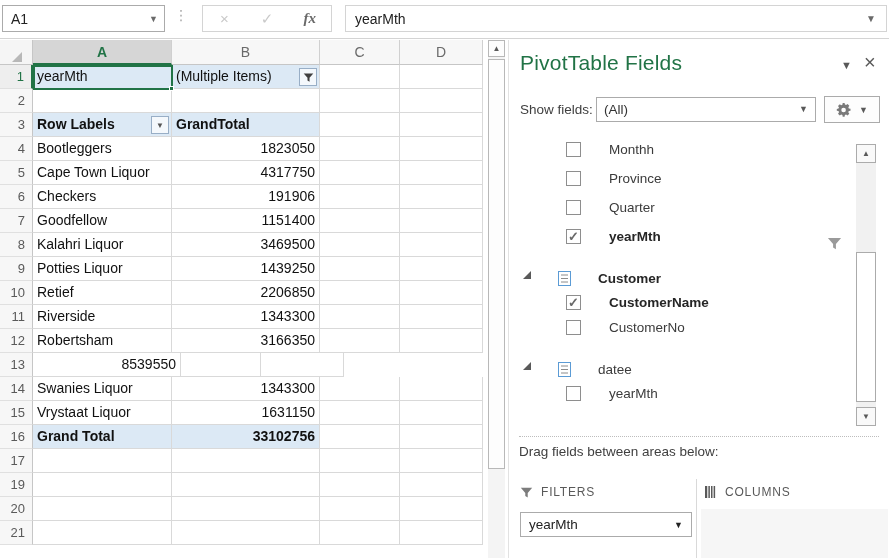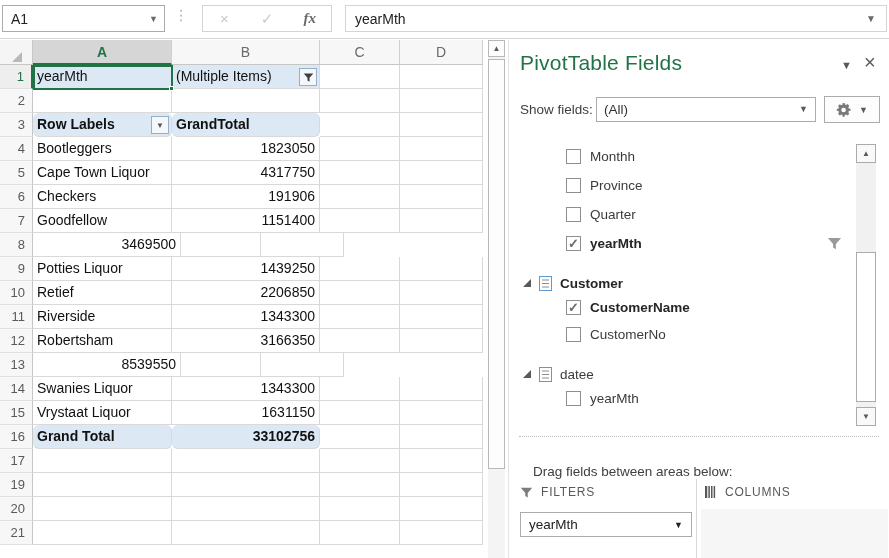--- a/index.html
+++ b/index.html
@@ -25,21 +25,21 @@
   .col-headers { display:flex; height:25px; }
   .corner { width:33px; height:25px; background:#f5f5f5; border-right:1px solid #c6c6c6; border-bottom:1px solid #c6c6c6; position:relative; }
   .corner .tri { position:absolute; right:2px; bottom:2px; width:0; height:0; border-left:10px solid transparent; border-bottom:10px solid #b8b8b8; }
   .col-h { height:25px; background:#f7f7f7; border-right:1px solid #d0d0d0; border-bottom:1px solid #c6c6c6; text-align:center; font-size:14px; color:#6a6a6a; line-height:24px; }
   .col-h.sel { background:#d6d6d6; color:#217346; font-weight:bold; border-bottom:2px solid #217346; }
   .grid-row { display:flex; height:24px; }
   .row-num { width:33px; background:#f7f7f7; border-right:1px solid #c6c6c6; border-bottom:1px solid #e0e0e0; font-size:13px; color:#5a5a5a; text-align:right; padding-right:7px; line-height:23px; }
   .row-num.sel { color:#217346; border-right:2px solid #217346; background:#eeeeee; }
   .cell { height:24px; border-right:1px solid #d9d9d9; border-bottom:1px solid #d9d9d9; font-size:14px; color:#111; line-height:23px; padding-left:4px; white-space:nowrap; overflow:hidden; position:relative; background:#fff; }
   .cell.pivot { background:#dce9f5; }
-  .cell.bold { font-weight:bold;border-radius:6px; }
+  .cell.bold { font-weight:bold; }
   .cell.num { text-align:right; padding-right:4px; padding-left:0; }
   .cell-btn { position:absolute; right:2px; top:3px; width:18px; height:18px; background:#f4f8fc; border:1px solid #98aec6; display:flex; align-items:center; justify-content:center; }
   .cell-btn .dd { font-size:8px; color:#555; }
   .sel-overlay { position:absolute; left:33px; top:25px; width:140px; height:25px; border:2px solid #217346; pointer-events:none; }
   .sel-overlay .handle { position:absolute; right:-3px; bottom:-3px; width:5px; height:5px; background:#217346; border:1px solid #fff; }
 
   
   .v-scroll { position:absolute; left:488px; top:40px; width:17px; height:518px; background:#f4f4f4; }
   .v-scroll .sbtn { position:absolute; left:0; width:17px; height:17px; background:#fdfdfd; border:1px solid #b8b8b8; color:#595959; font-size:8px; text-align:center; line-height:15px; }
   .v-scroll .thumb { position:absolute; left:0; top:19px; width:17px; height:410px; background:#fdfdfd; border:1px solid #b8b8b8; }
@@ -50,37 +50,37 @@
   .pane-chevron { position:absolute; left:332px; top:19px; color:#595959; font-size:11px; cursor:default; }
   .pane-close { position:absolute; left:355px; top:11px; color:#595959; font-size:20px; }
   .show-fields-label { position:absolute; left:11px; top:62px; font-size:13.5px; color:#404040; }
   .sf-select { position:absolute; left:87px; top:57px; width:220px; height:25px; border:1px solid #ababab; background:#fff; font-size:13.5px; color:#333; line-height:23px; padding-left:7px; }
   .sf-select .dd { position:absolute; right:7px; top:0; font-size:9px; color:#595959; }
   .gear-btn { position:absolute; left:315px; top:56px; width:56px; height:27px; border:1px solid #ababab; background:#fdfdfd; display:flex; align-items:center; justify-content:center; gap:7px; }
   .gear-btn .dd { font-size:9px; color:#595959; }
 
   .field-list { position:absolute; left:0; top:100px; width:381px; height:292px; }
   .fl-items { position:absolute; left:0; top:2px; width:347px; }
-  .fl-row { position:relative; display:flex; align-items:center; height:29px; font-size:13.5px; color:#3b3b3b; }
+  .fl-row { position:relative; display:flex; align-items:flex-start; height:29px; font-size:13.5px; color:#3b3b3b;gap:19px; }
   .fl-row.field { padding-left:57px; }
   .fl-row.tight { height:25px; }
   .fl-row.gap { margin-top:13px; height:24px; }
   .fl-row.bold { font-weight:bold; color:#262626; }
   .cb { width:15px; height:15px; border:1px solid #8e8e8e; background:#fff; margin-right:9px; flex:none; font-size:13px; line-height:13px; text-align:center; color:#6a6a6a; }
   .fl-row.group { padding-left:14px; }
   .tri { width:0; height:0; border-left:8px solid transparent; border-bottom:8px solid #595959; margin-right:8px; flex:none; }
   .tbl-icon { margin-right:8px; flex:none; display:inline-flex; }
   .fl-funnel { position:absolute; right:14px; top:7px; }
 
   .list-scroll { position:absolute; left:347px; top:4px; width:20px; height:282px; background:#f1f1f1; }
   .list-scroll .sbtn { position:absolute; left:0; width:20px; height:19px; background:#f9f9f9; border:1px solid #ababab; color:#595959; font-size:8px; text-align:center; line-height:17px; }
   .list-scroll .thumb { position:absolute; left:0; top:108px; width:20px; height:150px; background:#fff; border:1px solid #ababab; }
 
   .dotted-sep { position:absolute; left:10px; top:396px; width:360px; border-top:1px dotted #bdbdbd; }
-  .drag-hint { position:absolute; left:24px; top:404px; font-size:13.5px; color:#404040;margin-top:20px; }
+  .drag-hint { position:absolute; left:10px; top:404px; font-size:13.5px; color:#404040; }
 
   .areas { position:absolute; left:0; top:433px; width:381px; height:85px; }
   .areas .vdiv { position:absolute; left:187px; top:6px; bottom:-2px; width:1px; background:#d9d9d9; }
   .area-header { position:absolute; display:flex; align-items:center; gap:8px; font-size:12px; color:#595959; letter-spacing:0.8px; }
   .filters-header { left:11px; top:12px; }
   .columns-header { left:196px; top:12px; }
   .area-field-btn { position:absolute; left:11px; top:39px; width:172px; height:25px; border:1px solid #ababab; background:#fff; font-size:13.5px; color:#222; line-height:23px; padding-left:8px; }
   .area-field-btn .dd { position:absolute; right:8px; top:1px; font-size:9px; color:#222; }
   .drop-zone { position:absolute; left:192px; top:36px; right:2px; height:52px; background:#f6f6f6; }
 </style>
@@ -167,20 +167,21 @@
         </div>
         <div class="grid-row">
           <div class="row-num">7</div>
           <div class="cell" style="width: 139px;">Goodfellow</div>
           <div class="cell num" style="width: 148px;">1151400</div>
           <div class="cell" style="width: 80px;"></div>
           <div class="cell" style="width: 83px;"></div>
         </div>
         <div class="grid-row">
           <div class="row-num">8</div>
+          <div class="cell" style="width: 139px;">Kalahri Liquor</div>
           <div class="cell num" style="width: 148px;">3469500</div>
           <div class="cell" style="width: 80px;"></div>
           <div class="cell" style="width: 83px;"></div>
         </div>
         <div class="grid-row">
           <div class="row-num">9</div>
           <div class="cell" style="width: 139px;">Potties Liquor</div>
           <div class="cell num" style="width: 148px;">1439250</div>
           <div class="cell" style="width: 80px;"></div>
           <div class="cell" style="width: 83px;"></div>

